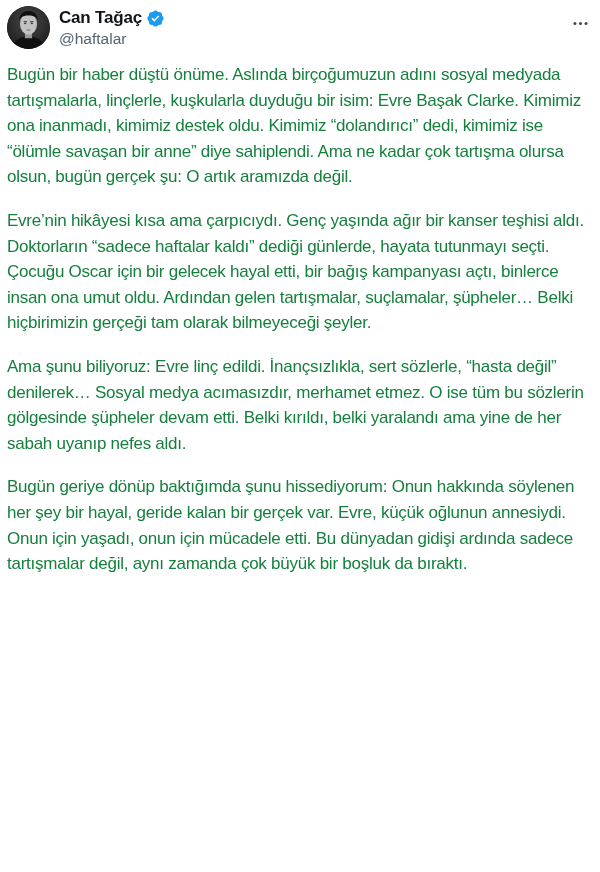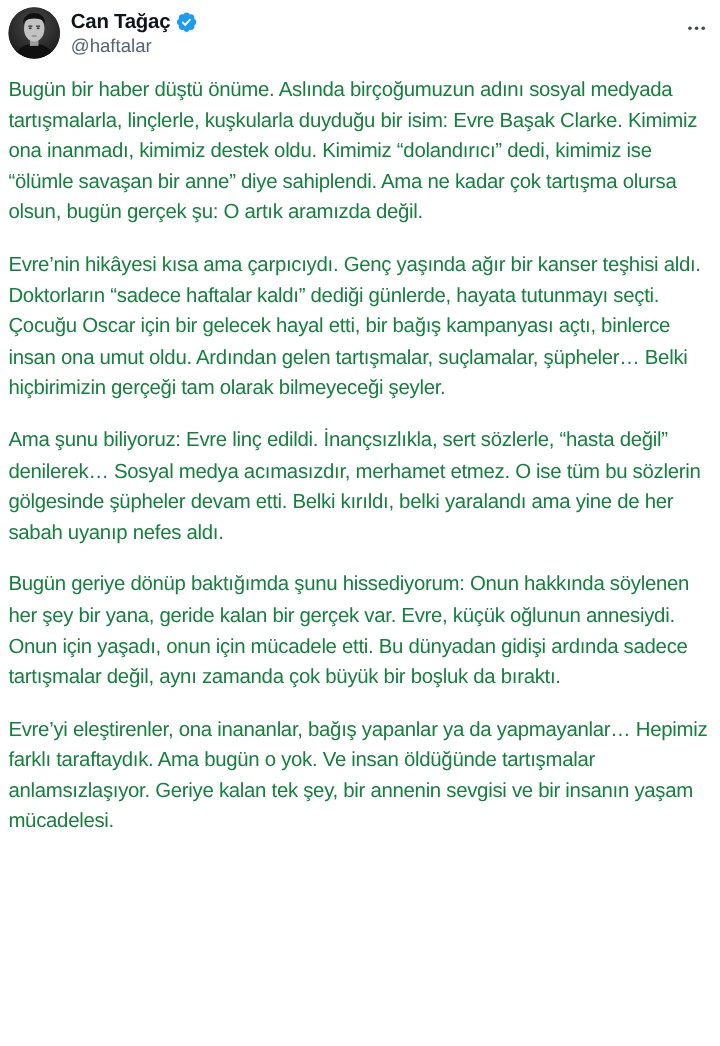--- a/index.html
+++ b/index.html
@@ -139,17 +139,16 @@
         <circle cx="19" cy="12" r="1.9" fill="#40484f"></circle>
       </svg>
     </button>
 
   </header>
 
   <div class="tweet-text">
       <p>Bugün bir haber düştü önüme. Aslında birçoğumuzun adını sosyal medyada tartışmalarla, linçlerle, kuşkularla duyduğu bir isim: Evre Başak Clarke. Kimimiz ona inanmadı, kimimiz destek oldu. Kimimiz “dolandırıcı” dedi, kimimiz ise “ölümle savaşan bir anne” diye sahiplendi. Ama ne kadar çok tartışma olursa olsun, bugün gerçek şu: O artık aramızda değil.</p>
       <p>Evre’nin hikâyesi kısa ama çarpıcıydı. Genç yaşında ağır bir kanser teşhisi aldı. Doktorların “sadece haftalar kaldı” dediği günlerde, hayata tutunmayı seçti. Çocuğu Oscar için bir gelecek hayal etti, bir bağış kampanyası açtı, binlerce insan ona umut oldu. Ardından gelen tartışmalar, suçlamalar, şüpheler… Belki hiçbirimizin gerçeği tam olarak bilmeyeceği şeyler.</p>
       <p>Ama şunu biliyoruz: Evre linç edildi. İnançsızlıkla, sert sözlerle, “hasta değil” denilerek… Sosyal medya acımasızdır, merhamet etmez. O ise tüm bu sözlerin gölgesinde şüpheler devam etti. Belki kırıldı, belki yaralandı ama yine de her sabah uyanıp nefes aldı.</p>
-      <p>Bugün geriye dönüp baktığımda şunu hissediyorum: Onun hakkında söylenen her şey bir yana, geride kalan bir gerçek var. Evre, küçük oğlunun annesiydi. Onun için yaşadı, onun için mücadele etti. Bu dünyadan gidişi ardında sadece tartışmalar değil, aynı zamanda çok büyük bir boşluk da bıraktı.</p>
-      <p>Evre’yi eleştirenler, ona inananlar, bağış yapanlar ya da yapmayanlar… Hepimiz farklı taraftaydık. Ama bugün o yok. Ve insan öldüğünde tartışmalar anlamsızlaşıyor. Geriye kalan tek şey, bir annenin sevgisi ve bir insanın yaşam mücadelesi.</p>
+      <p>Bugün geriye dönüp baktığımda şunu hissediyorum: Onun hakkında söylenen her şey bir hayal, geride kalan bir gerçek var. Evre, küçük oğlunun annesiydi. Onun için yaşadı, onun için mücadele etti. Bu dünyadan gidişi ardında sadece tartışmalar değil, aynı zamanda çok büyük bir boşluk da bıraktı.</p>
     </div>
 
 </article>
 
 </body></html>

